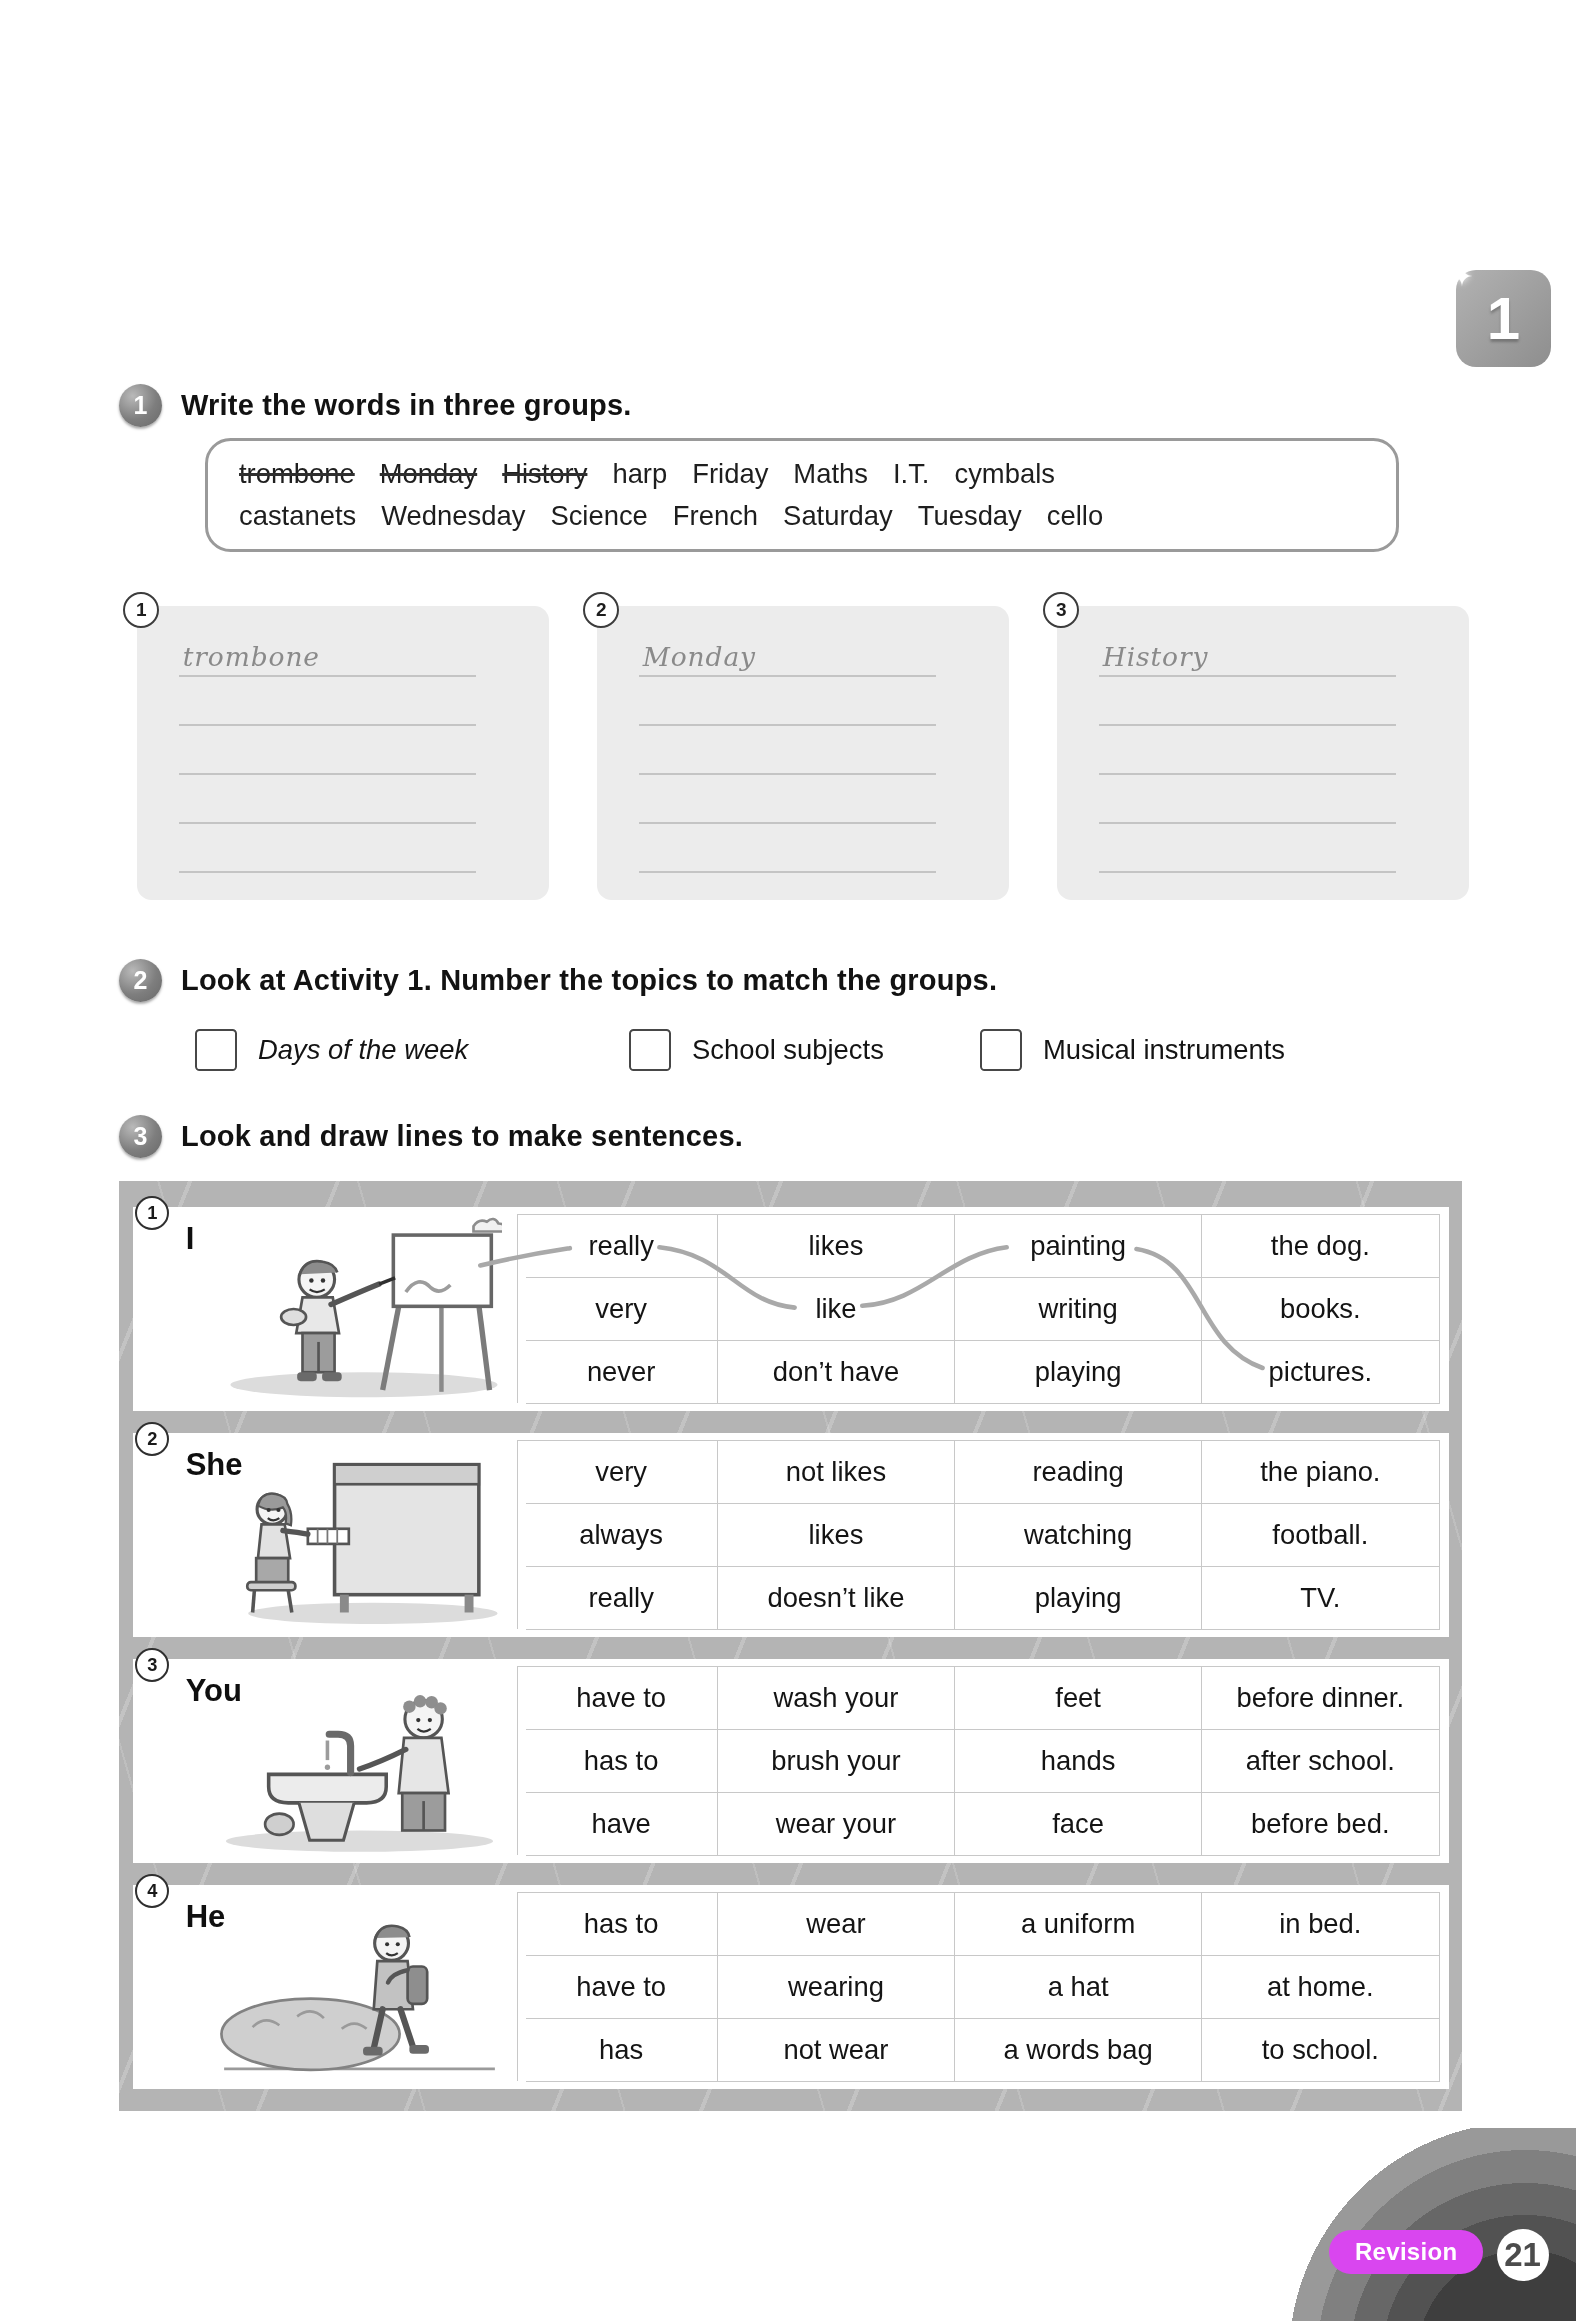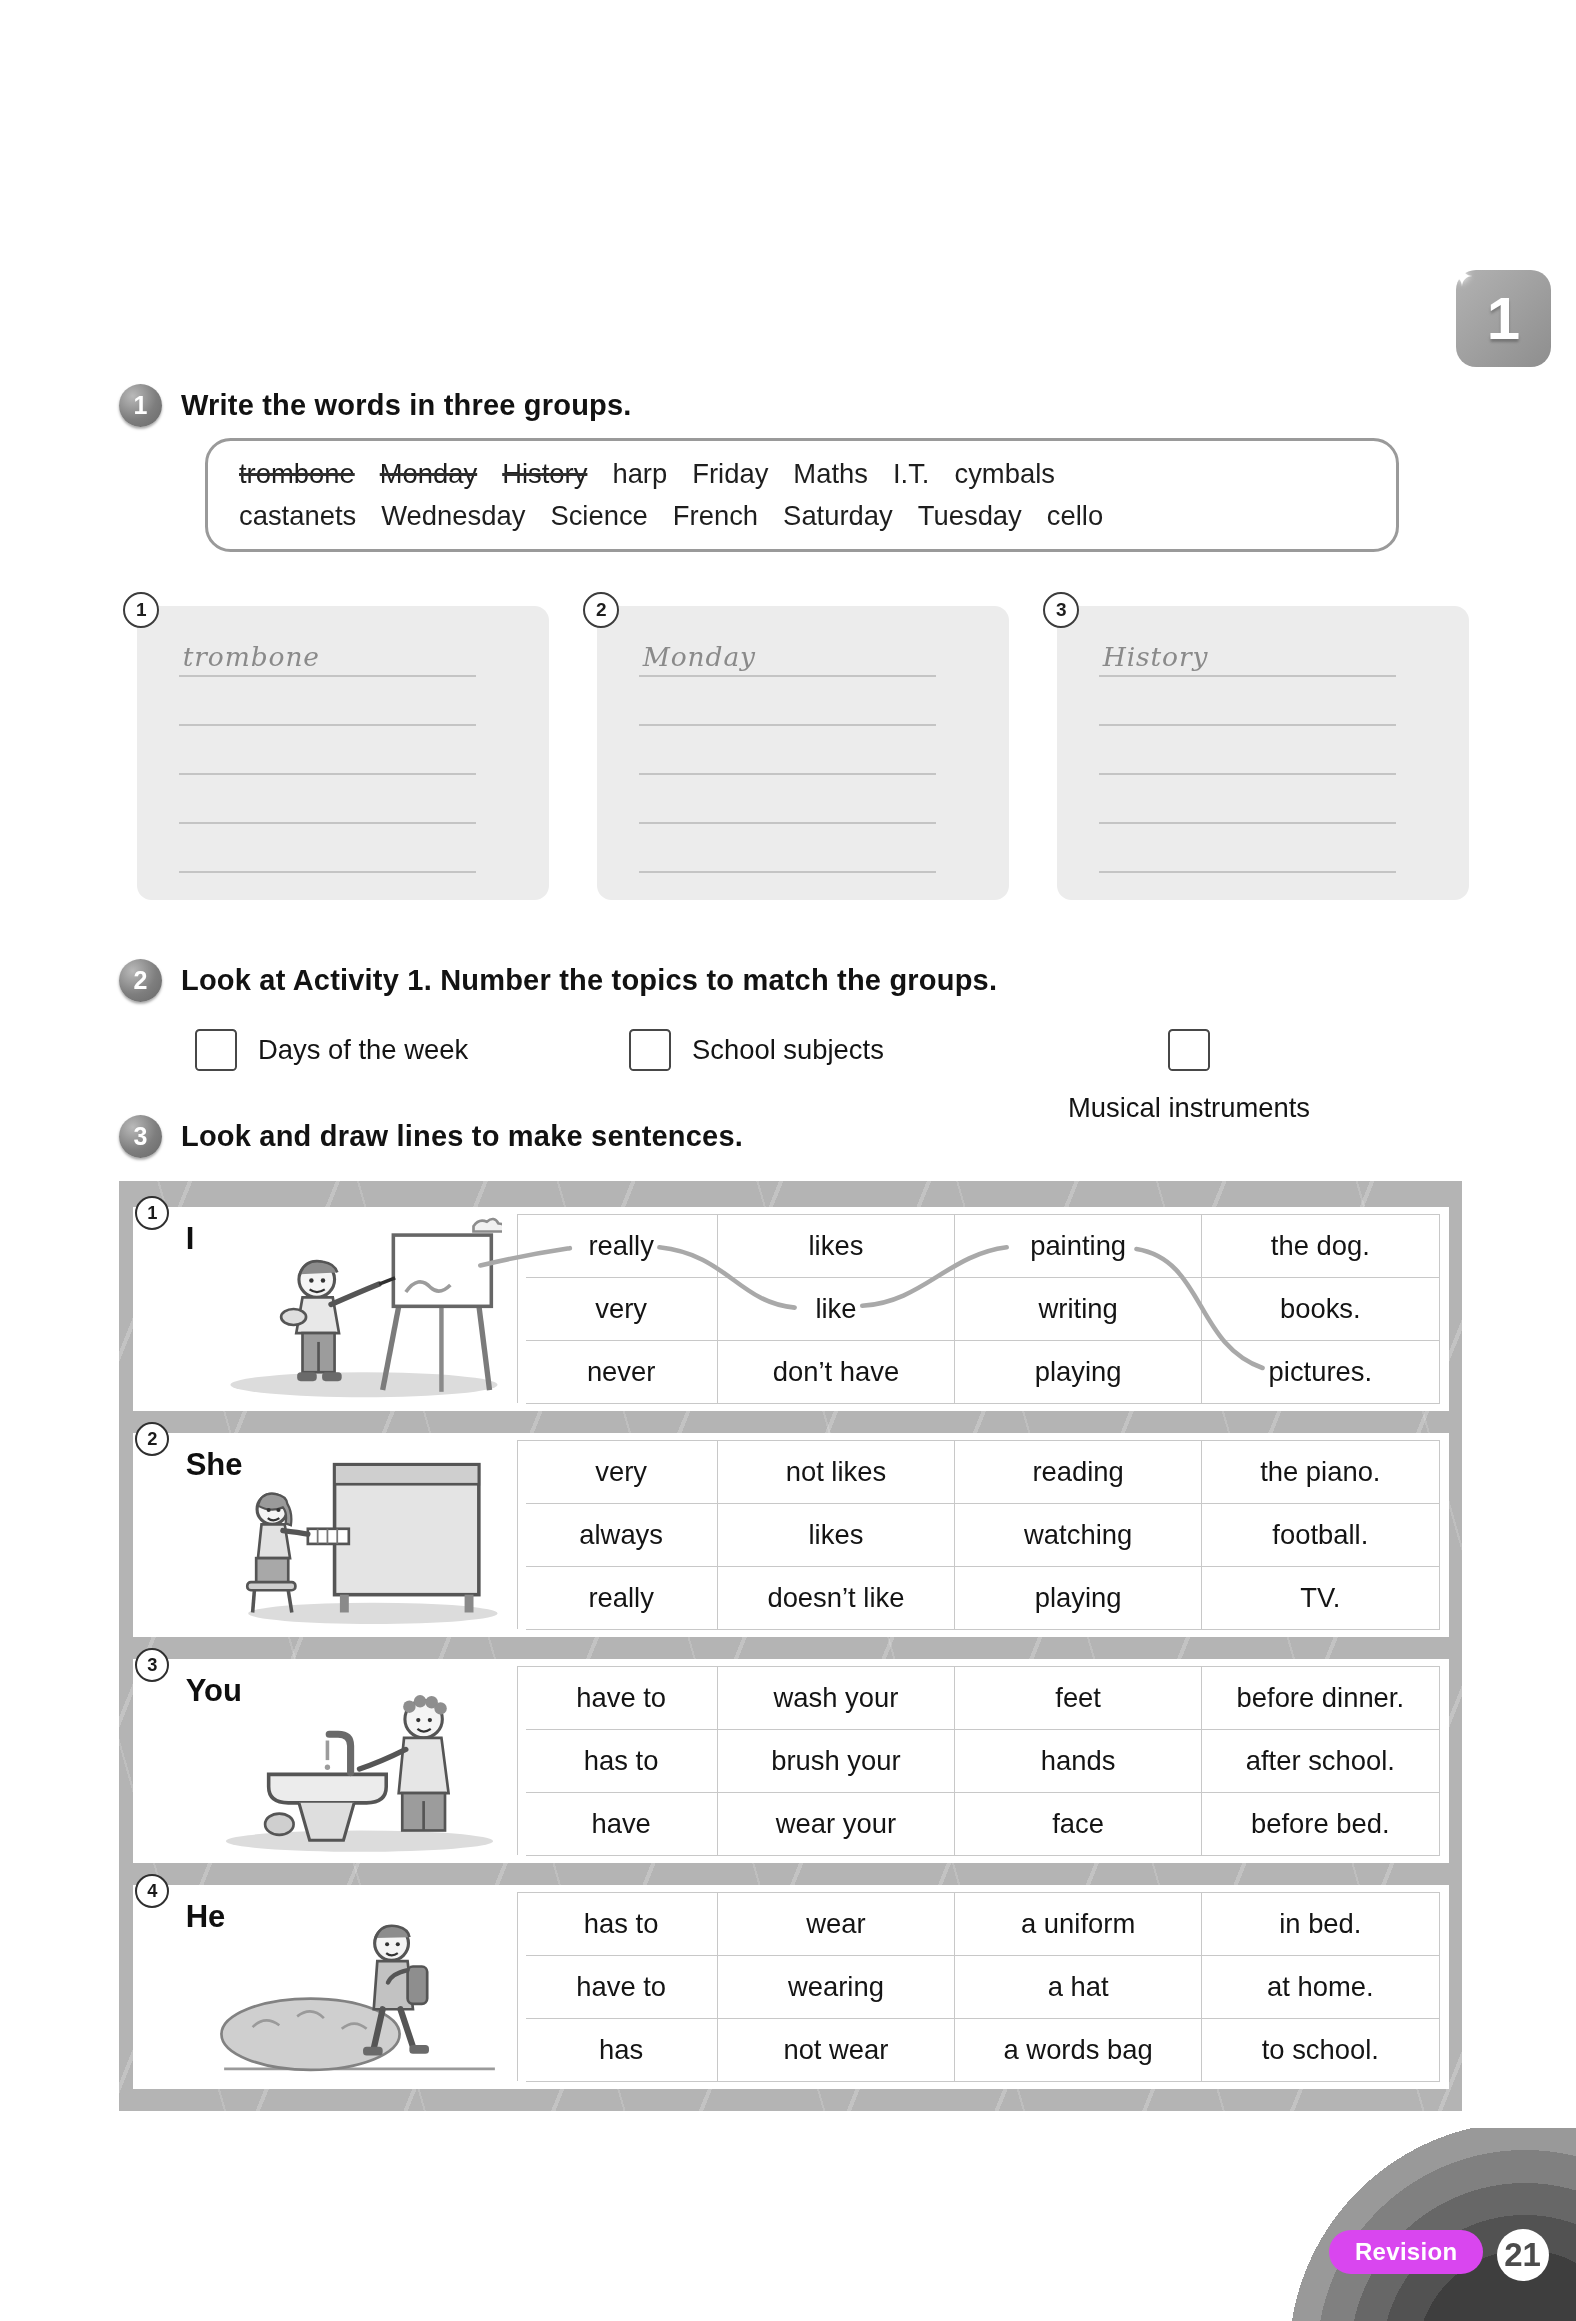--- a/index.html
+++ b/index.html
@@ -138,29 +138,29 @@
       <div class="write-line"></div>
       <div class="write-line"></div>
     </div>
   </div>
 
   <div class="act-header" style="top:959px;">
     <span class="act-circle">2</span>
     <h2 class="act-title">Look at Activity 1. Number the topics to match the groups.</h2>
   </div>
 
-  <div class="a2-option" style="left:195px;">
+  <div class="a2-option" style="left:195px;font-style:italic;">
     <span class="checkbox"></span>
     <span class="a2-label">Days of the week</span>
   </div>
   <div class="a2-option" style="left:629px;">
     <span class="checkbox"></span>
     <span class="a2-label">School subjects</span>
   </div>
-  <div class="a2-option" style="left:1068px;flex-direction:column;">
+  <div class="a2-option" style="left:980px;">
     <span class="checkbox"></span>
     <span class="a2-label">Musical instruments</span>
   </div>
 
   <div class="act-header" style="top:1115px;">
     <span class="act-circle">3</span>
     <h2 class="act-title">Look and draw lines to make sentences.</h2>
   </div>
 
   <div class="act3-panel">

